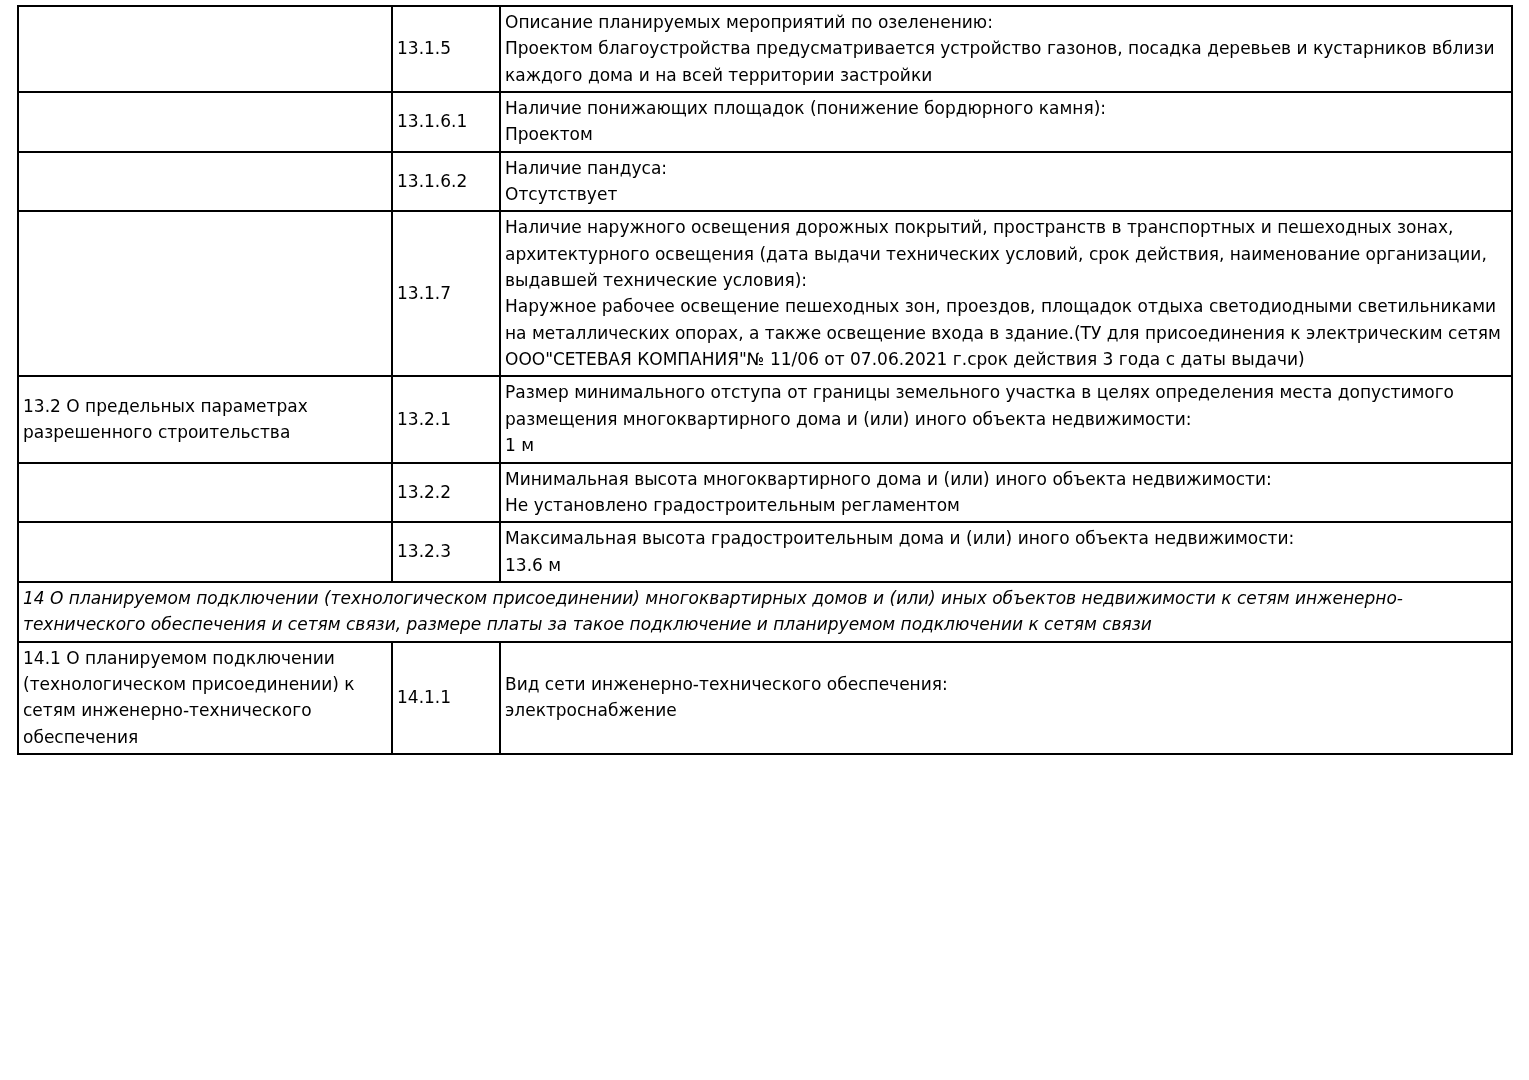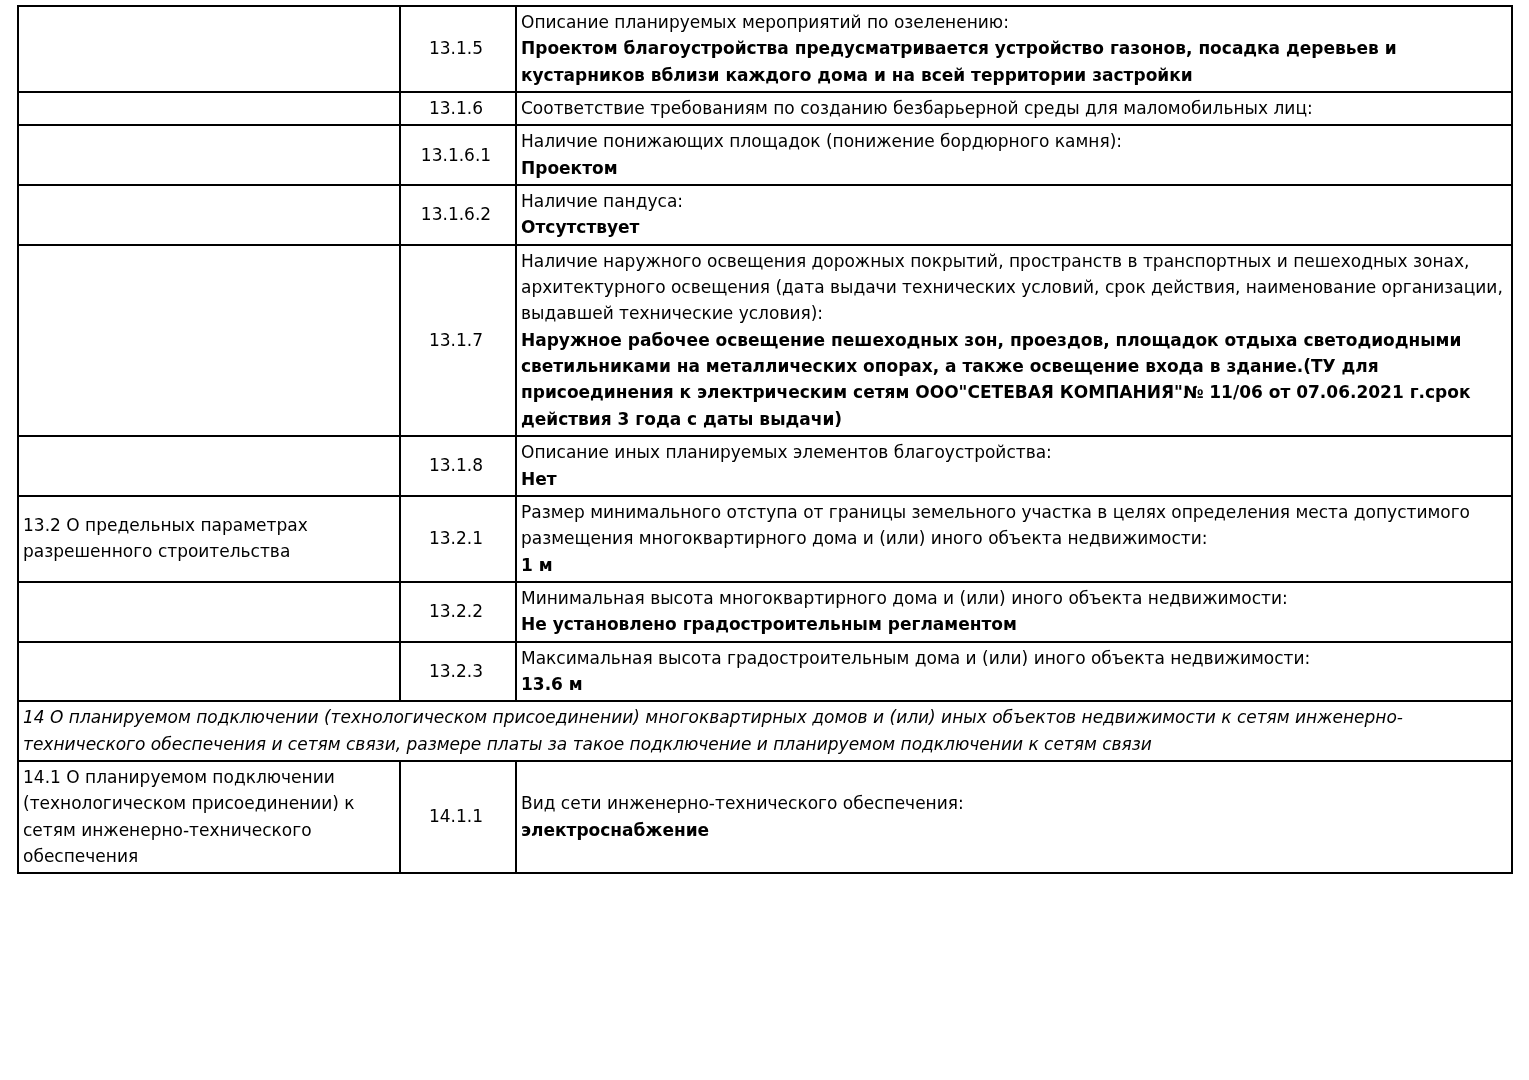--- a/index.html
+++ b/index.html
@@ -15,71 +15,62 @@
   }
   table.decl {
     border-collapse: collapse;
     width: 100%;
     table-layout: fixed;
     font-size: 17px;
     line-height: 1.55;
   }
   table.decl td {
     border: 2px solid #000000;
-    padding: 2px 8px 3px 4px;
+    padding: 2px 0 3px 4px;
     vertical-align: middle;
     word-wrap: break-word;
   }
   td.c1 {
     width: 368px;
     vertical-align: top;
     margin-left: 32px;
   }
   td.c2 {
     width: 102px;
-    text-align: center;
   }
   td.c3 {
     padding-left: 6px;
   }
   td.full {
     padding-left: 4px;
     vertical-align: top;
     font-style: italic;
   }
   .field-value {
-    font-weight: bold;
+    font-weight: normal;
   }
   .field-value:empty {
     display: none;
   }
 </style>
 </head>
 <body>
 
 <table class="decl">
   <tbody>
 
     <tr>
       <td class="c1"></td>
       <td class="c2">13.1.5</td>
       <td class="c3">
         <div>Описание планируемых мероприятий по озеленению:</div>
         <div class="field-value">Проектом благоустройства предусматривается устройство газонов, посадка деревьев и кустарников вблизи каждого дома и на всей территории застройки</div>
       </td>
     </tr>
 
-    <tr>
-      <td class="c1"></td>
-      <td class="c2">13.1.6</td>
-      <td class="c3">
-        <div>Соответствие требованиям по созданию безбарьерной среды для маломобильных лиц:</div>
-
-      </td>
-    </tr>
 
     <tr>
       <td class="c1"></td>
       <td class="c2">13.1.6.1</td>
       <td class="c3">
         <div>Наличие понижающих площадок (понижение бордюрного камня):</div>
         <div class="field-value">Проектом</div>
       </td>
     </tr>
 
@@ -95,28 +86,20 @@
 
     <tr>
       <td class="c1"></td>
       <td class="c2">13.1.7</td>
       <td class="c3">
         <div>Наличие наружного освещения дорожных покрытий, пространств в транспортных и пешеходных зонах, архитектурного освещения (дата выдачи технических условий, срок действия, наименование организации, выдавшей технические условия):</div>
         <div class="field-value">Наружное рабочее освещение пешеходных зон, проездов, площадок отдыха светодиодными светильниками на металлических опорах, а также освещение входа в здание.(ТУ для присоединения к электрическим сетям ООО"СЕТЕВАЯ КОМПАНИЯ"№ 11/06 от 07.06.2021 г.срок действия 3 года с даты выдачи)</div>
       </td>
     </tr>
 
-    <tr>
-      <td class="c1"></td>
-      <td class="c2">13.1.8</td>
-      <td class="c3">
-        <div>Описание иных планируемых элементов благоустройства:</div>
-        <div class="field-value">Нет</div>
-      </td>
-    </tr>
 
     <tr>
       <td class="c1">13.2 О предельных параметрах разрешенного строительства</td>
       <td class="c2">13.2.1</td>
       <td class="c3">
         <div>Размер минимального отступа от границы земельного участка в целях определения места допустимого размещения многоквартирного дома и (или) иного объекта недвижимости:</div>
         <div class="field-value">1 м</div>
       </td>
     </tr>
 

